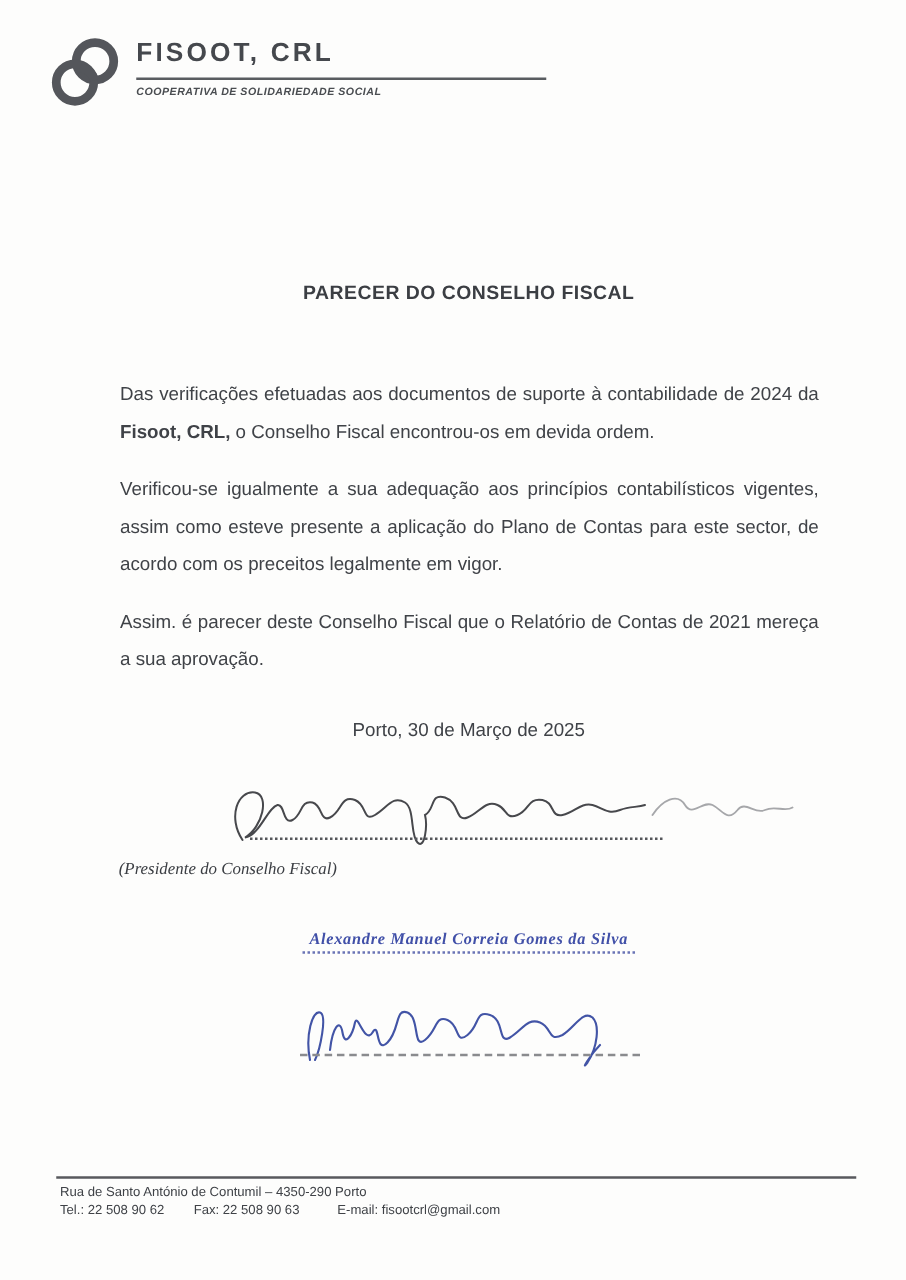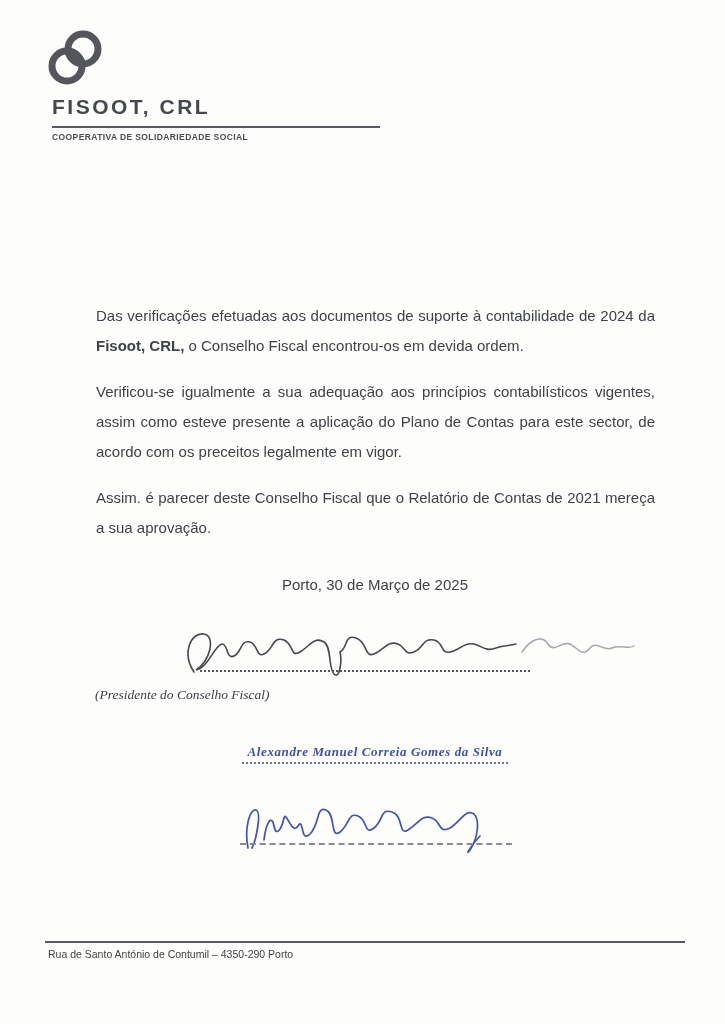--- a/index.html
+++ b/index.html
@@ -8,30 +8,30 @@
     width: 725px;
     height: 1024px;
     margin: 0 auto;
     background: #fdfdfc;
     font-family: "Liberation Sans", sans-serif;
     color: #3f4247;
     overflow: hidden;
   }
 
   
-  .header { position: absolute; top: 26px; left: 43px; display: flex; flex-direction: column; }
+  .header { position: absolute; top: 26px; left: 36px; display: flex; }
   .logo { width: 64px; height: 64px; flex: 0 0 auto; }
   .header-text { margin-left: 9px; padding-top: 5px; }
   .company {
     font-size: 21px; font-weight: bold; letter-spacing: 2.5px;
     color: #45484d; white-space: nowrap;
   }
   .header-rule { width: 328px; height: 2px; background: #595c60; margin-top: 7px; }
   .tagline {
-    margin-top: 4px; font-size: 8.5px; font-weight: bold; 
+    margin-top: 4px; font-size: 8.5px; font-weight: bold; font-style: italic;
     letter-spacing: 0.4px; color: #4a4d51; white-space: nowrap;
   }
 
   
   .title {
     position: absolute; top: 226px; left: 95px; width: 560px;
     text-align: center; font-size: 15.5px; font-weight: bold;
     letter-spacing: 0.4px; color: #3b3e43;
   }
 
@@ -101,20 +101,21 @@
       <circle cx="24" cy="40" r="15" fill="none" stroke="#54565b" stroke-width="7"></circle>
       <path d="M28.5 28.5 A15 15 0 0 1 40 38" fill="none" stroke="#54565b" stroke-width="7"></path>
     </svg>
     <div class="header-text">
       <div class="company">FISOOT, CRL</div>
       <div class="header-rule"></div>
       <div class="tagline">COOPERATIVA DE SOLIDARIEDADE SOCIAL</div>
     </div>
   </div>
 
+  <div class="title">PARECER DO CONSELHO FISCAL</div>
 
   <div class="content">
     <p><span>Das verificações efetuadas aos documentos de suporte à contabilidade de 2024 da </span><span class="b">Fisoot, CRL,</span><span> o Conselho Fiscal encontrou-os em devida ordem.</span></p>
     <p>Verificou-se igualmente a sua adequação aos princípios contabilísticos vigentes, assim como esteve presente a aplicação do Plano de Contas para este sector, de acordo com os preceitos legalmente em vigor.</p>
     <p>Assim. é parecer deste Conselho Fiscal que o Relatório de Contas de 2021 mereça a sua aprovação.</p>
   </div>
 
   <div class="dateline">Porto, 30 de Março de 2025</div>
 
   <svg class="sig1-svg" width="460" height="58" viewBox="0 0 460 58">
@@ -145,15 +146,20 @@
              C 112 30, 110 18, 120 22 C 130 26, 126 42, 136 34
              C 146 26, 142 14, 154 18 C 166 22, 160 42, 170 36
              C 180 30, 184 20, 194 24 C 204 28, 200 40, 212 34
              C 222 28, 228 14, 236 20 C 242 26, 240 44, 232 56 C 226 64, 234 50, 242 42" fill="none" stroke="#4254a6" stroke-width="1.7" stroke-linecap="round"></path>
   </svg>
   <div class="sig3-line"></div>
 
   <div class="footer-rule"></div>
   <div class="footer">
     <div>Rua de Santo António de Contumil – 4350-290 Porto</div>
+    <div>
+      <span class="f-tel">Tel.: 22 508 90 62</span>
+      <span class="f-fax">Fax: 22 508 90 63</span>
+      <span class="f-email">E-mail: fisootcrl@gmail.com</span>
+    </div>
   </div>
 
 </div>
 
 </body></html>

